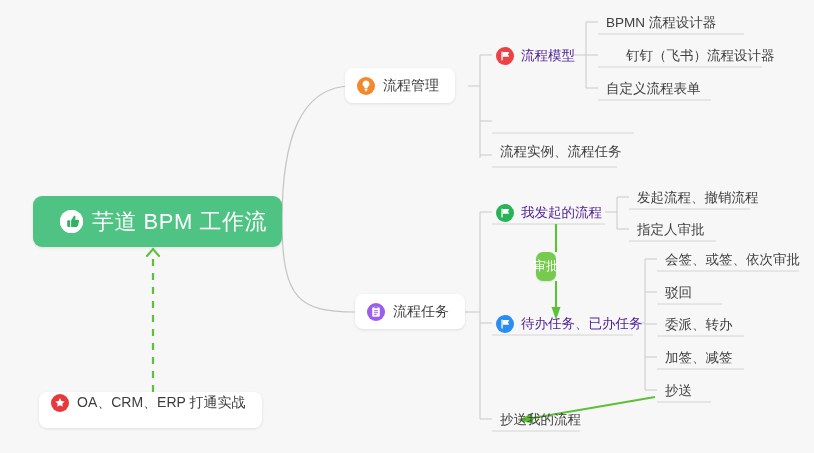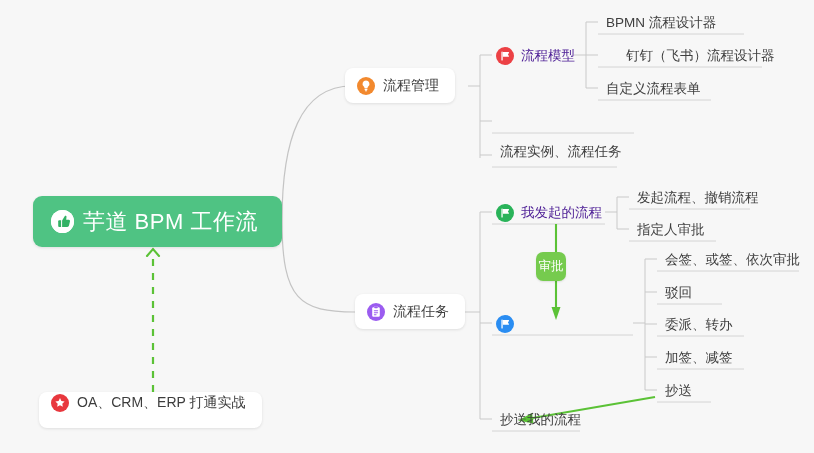--- a/index.html
+++ b/index.html
@@ -36,21 +36,21 @@
     position: absolute;
     left: 33px;
     top: 196px;
     width: 249px;
     height: 51px;
     background: #4fc383;
     border-radius: 9px;
     box-shadow: 0 1px 3px rgba(0,0,0,0.10);
     display: flex;
     align-items: center;
-    padding-left: 18px;
+    padding-left: 27px;
     box-sizing: border-box;
   }
   .root-label {
     color: #ffffff;
     font-size: 22px;
     letter-spacing: 0.5px;
     margin-left: 9px;
     white-space: nowrap;
   }
 
@@ -119,21 +119,21 @@
     white-space: nowrap;
     padding: 3px 10px 5px 8px;
     box-sizing: border-box;
   }
 
   
   .badge-approve {
     position: absolute;
     left: 536px;
     top: 252px;
-    width: 30px;
+    width: 20px;
     height: 29px;
     background: #76cb4e;
     border-radius: 7px;
     display: flex;
     align-items: center;
     justify-content: center;
     box-shadow: 0 1px 2px rgba(0,0,0,0.10);
   }
   .badge-approve span {
     color: #ffffff;
@@ -312,20 +312,21 @@
   <div class="leaf" style="left:629px; top:186px;">发起流程、撤销流程</div>
   <div class="leaf" style="left:629px; top:218px;">指定人审批</div>
 
   <div class="subtopic" style="left:492px; top:312px;">
     <span class="ico ico-blue">
       <svg width="18" height="18" viewBox="0 0 18 18">
         <rect x="5.4" y="4.5" width="1.3" height="9" rx="0.6" fill="#ffffff"></rect>
         <path d="M6.9 5.1h5.6a.5.5 0 0 1 .42.78l-1.05 1.6 1.05 1.6a.5.5 0 0 1-.42.78H6.9z" fill="#ffffff"></path>
       </svg>
     </span>
+    <span class="stext">待办任务、已办任务</span>
   </div>
 
   <div class="leaf" style="left:657px; top:248px;">会签、或签、依次审批</div>
   <div class="leaf" style="left:657px; top:281px;">驳回</div>
   <div class="leaf" style="left:657px; top:313px;">委派、转办</div>
   <div class="leaf" style="left:657px; top:346px;">加签、减签</div>
   <div class="leaf" style="left:657px; top:379px;">抄送</div>
 
   <div class="leaf" style="left:492px; top:408px;">抄送我的流程</div>
 

